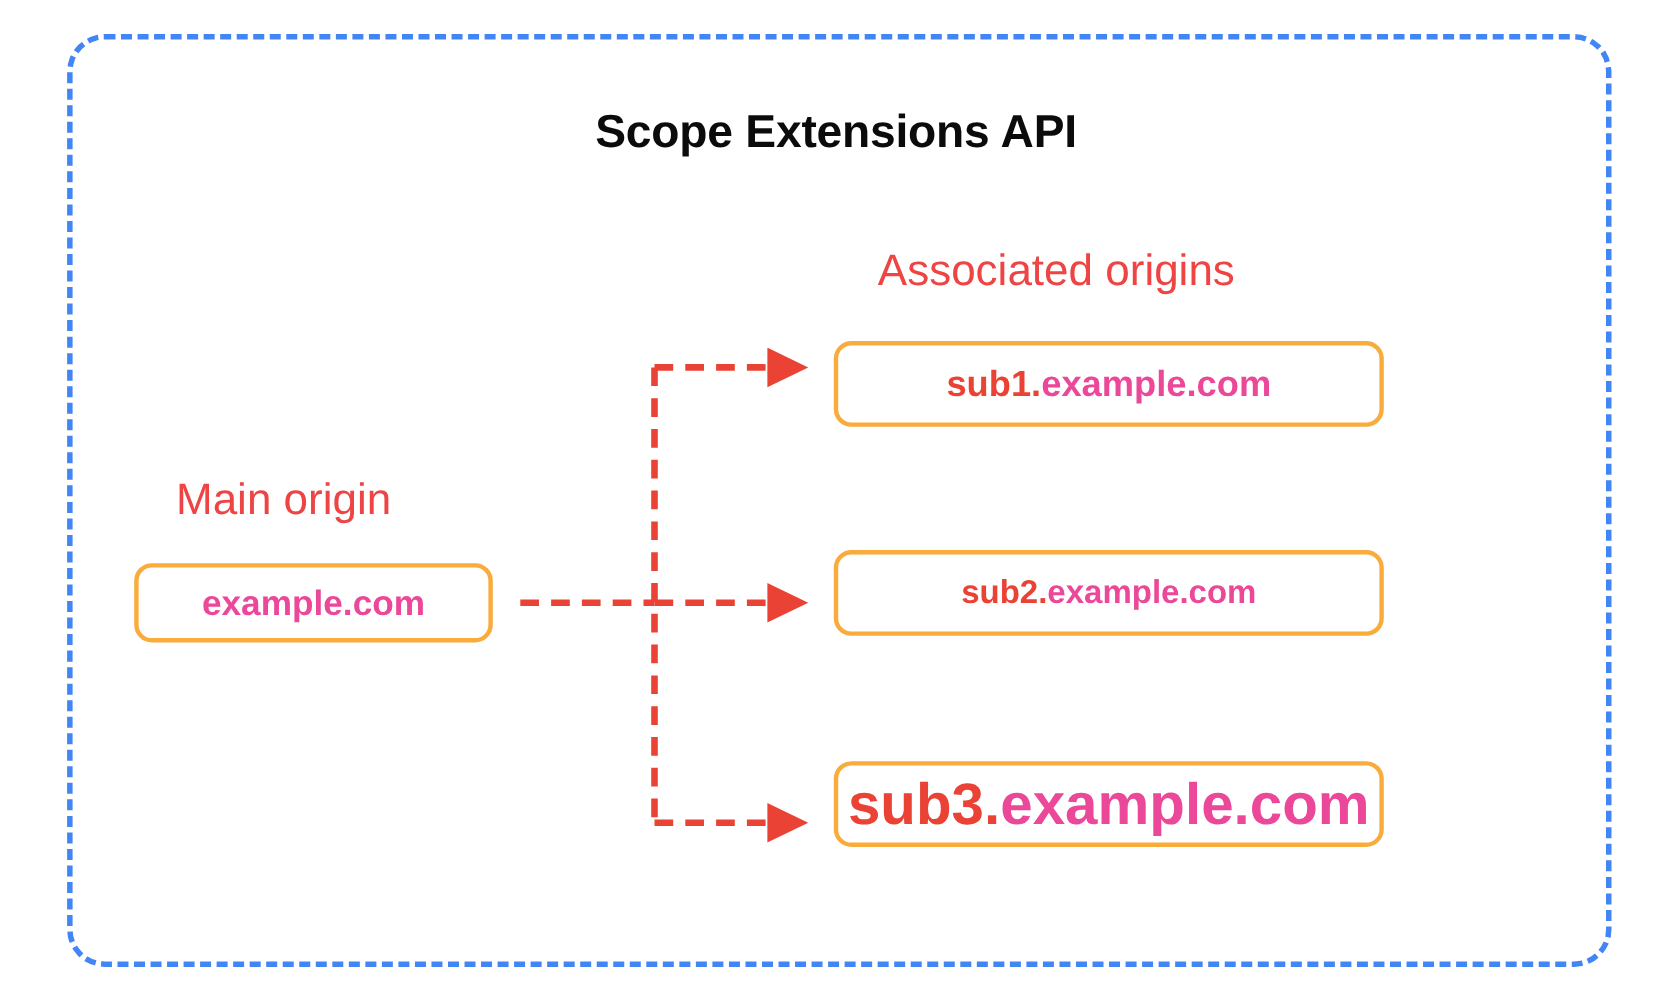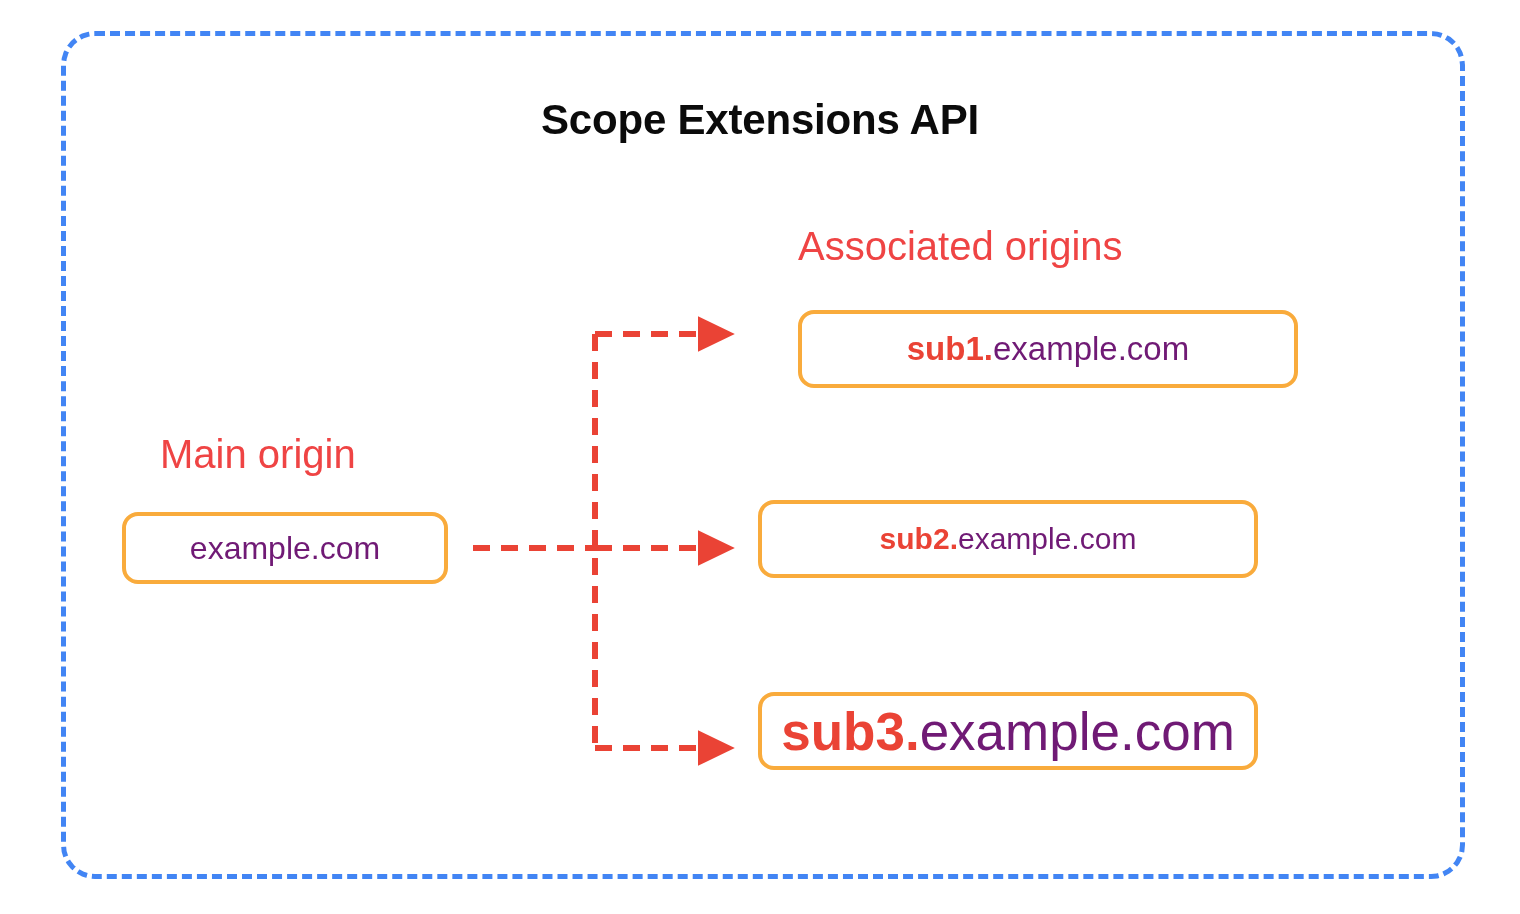--- a/index.html
+++ b/index.html
@@ -76,39 +76,38 @@
     display: flex;
     align-items: center;
     justify-content: center;
     white-space: nowrap;
   }
   .origin-box .sub-part {
     color: #EA4335;
     font-weight: bold;
   }
   .origin-box .domain-part {
-    color: #701a75;
-    font-weight: normal;
+    color: #ec4899;
+    font-weight: bold;
   }
 
   .box-main {
     left: 122px;
     top: 512px;
     width: 326px;
     height: 72px;
     font-size: 32px;
   }
 
   .box-sub1 {
     left: 758px;
     top: 310px;
     width: 500px;
     height: 78px;
     font-size: 33px;
-    margin-left: 40px;
   }
   .box-sub2 {
     left: 758px;
     top: 500px;
     width: 500px;
     height: 78px;
     font-size: 30px;
   }
   .box-sub3 {
     left: 758px;

